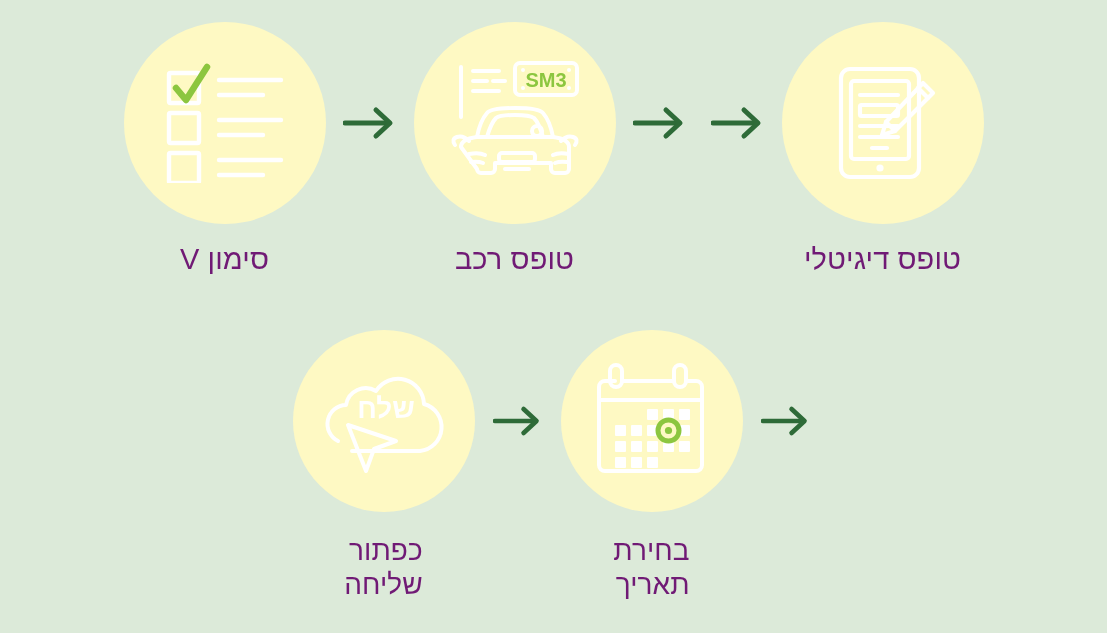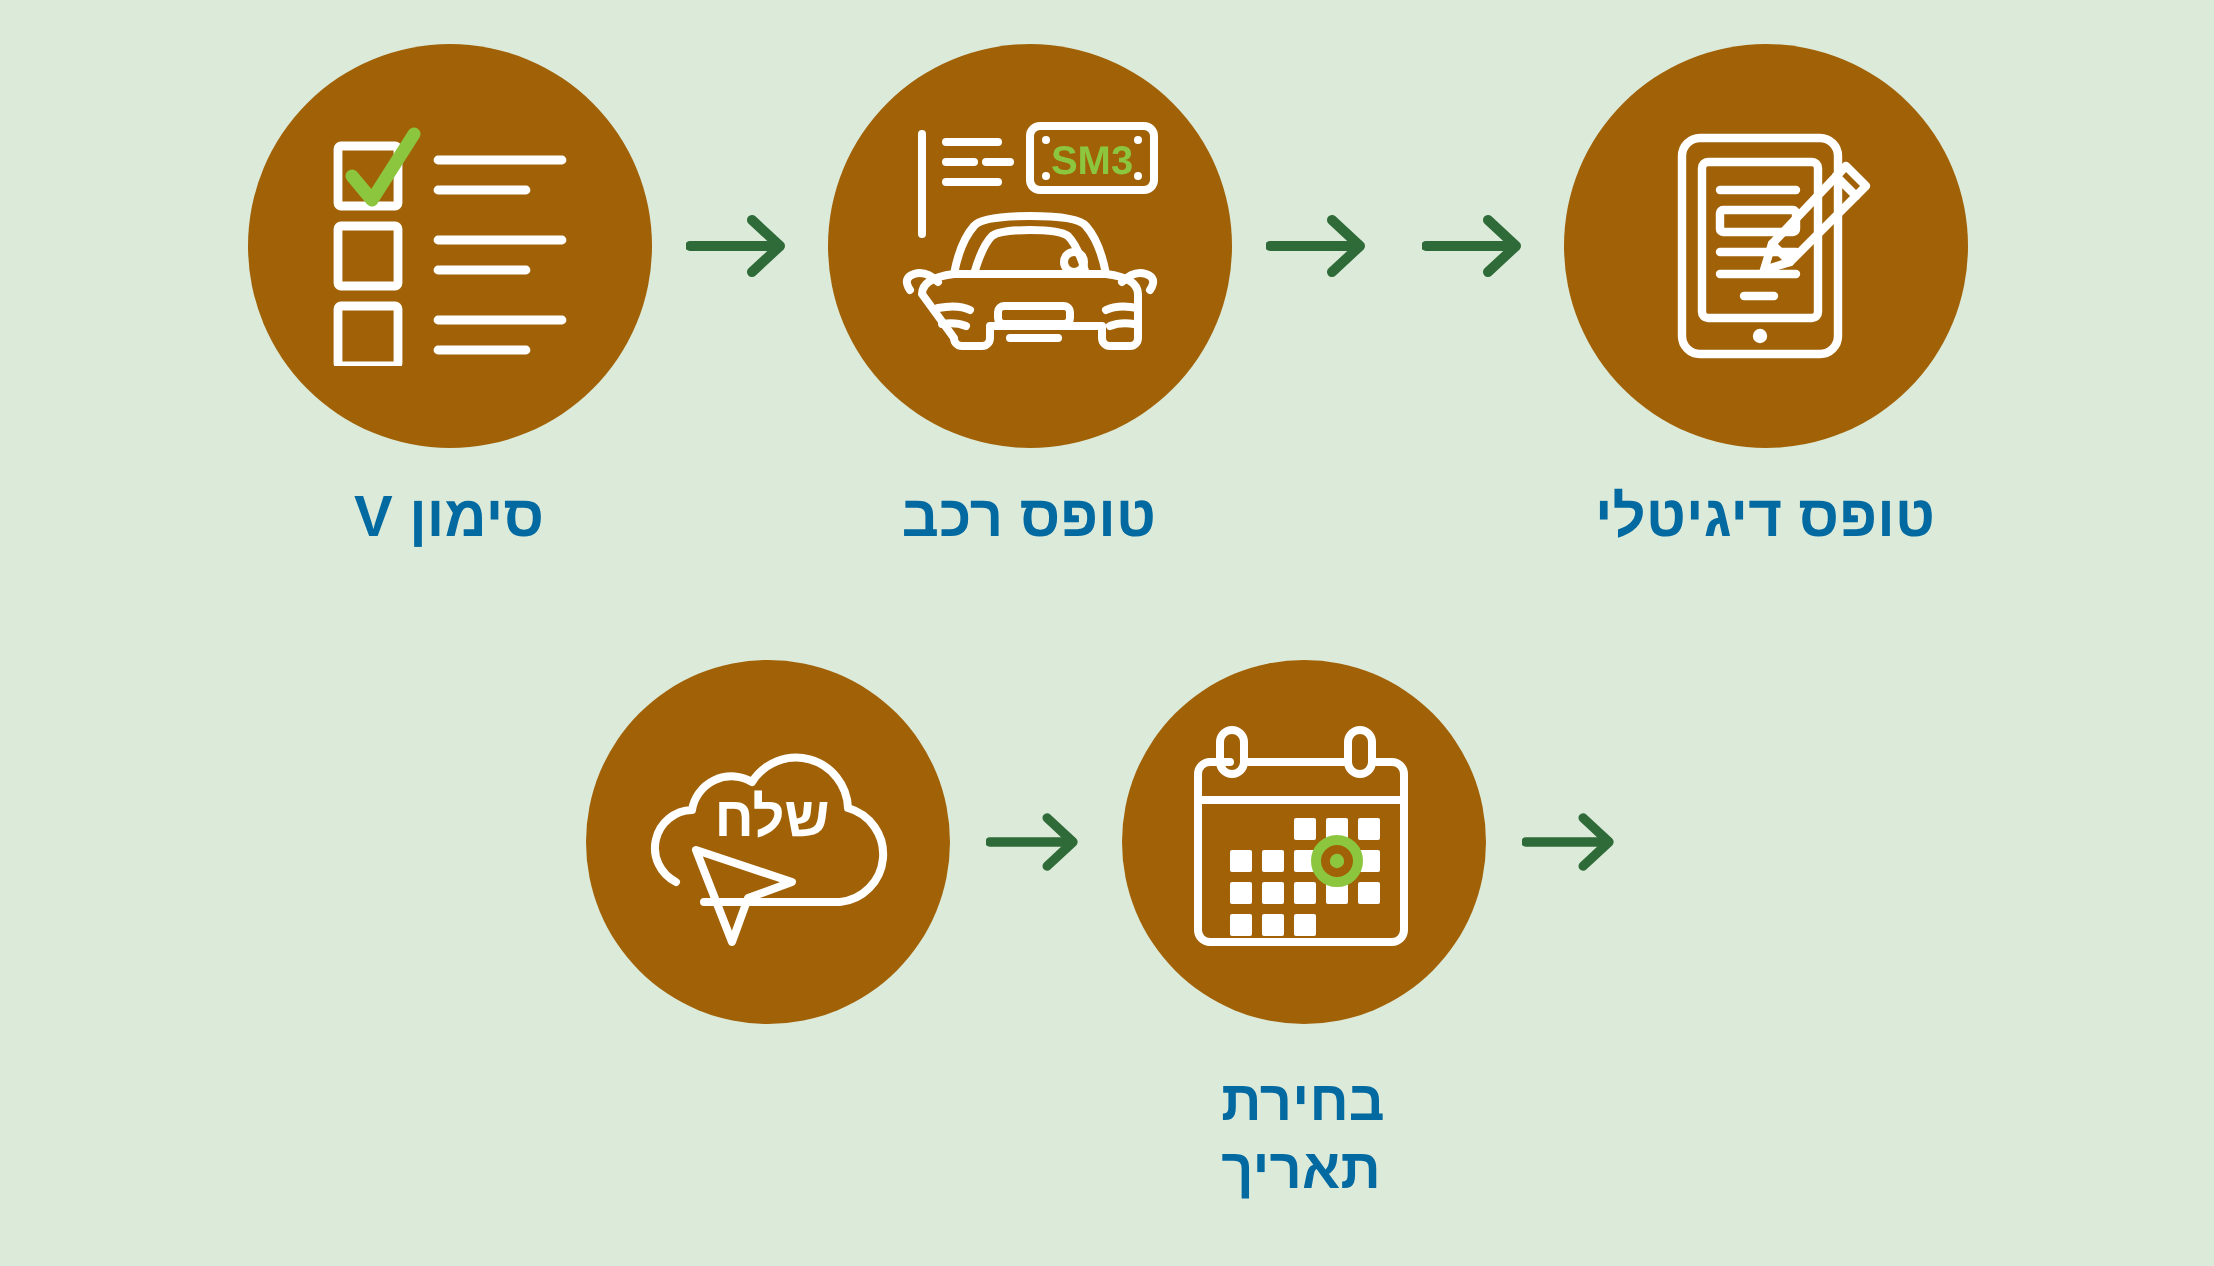--- a/index.html
+++ b/index.html
@@ -40,43 +40,42 @@
   .step {
     display: flex;
     flex-direction: column;
     align-items: center;
     width: 212px;
   }
   .circle {
     width: 202px;
     height: 202px;
     border-radius: 50%;
-    background: #a16207;
+    background: #fef9c3;
     display: flex;
     align-items: center;
     justify-content: center;
     box-sizing: border-box;
   }
   .row-2 .circle {
     width: 182px;
     height: 182px;
     font-weight: bold;
   }
   .row-2 .step { width: 196px; }
   .circle svg { display: block; }
   .label {
     margin-top: 18px;
     font-size: 29px;
     line-height: 1.22;
-    color: #0369a1;
-    text-align: left;
+    color: #701a75;
+    text-align: right;
     letter-spacing: 0.1px;
     white-space: pre-line;
     direction: rtl;
-    font-weight: bold;
   }
   .row-2 .label {
     margin-top: 22px;
     font-size: 28px;
   }
   .arrow {
     width: 78px;
     display: flex;
     align-items: center;
     justify-content: center;
@@ -240,16 +239,18 @@
     </div>
 
     <div class="step">
       <div class="circle">
         <svg width="124" height="116" viewBox="0 0 124 116" fill="none" stroke="#ffffff" stroke-width="4" stroke-linecap="round" stroke-linejoin="round">
           <path d="M30 88 h68 a24 24 0 0 0 4 -47 a26 26 0 0 0 -48 -13 a20 20 0 0 0 -30 14 a19 19 0 0 0 -8 36"></path>
           <text x="64" y="55" font-family="'Liberation Sans', sans-serif" font-size="28" fill="#ffffff" stroke="none" text-anchor="middle" direction="rtl">שלח</text>
           <path d="M26 62 L74 78 L52 86 L44 108 Z"></path>
         </svg>
       </div>
+      <div class="label">כפתור
+שליחה</div>
     </div>
 
   </div>
 </div>
 
 </body></html>

